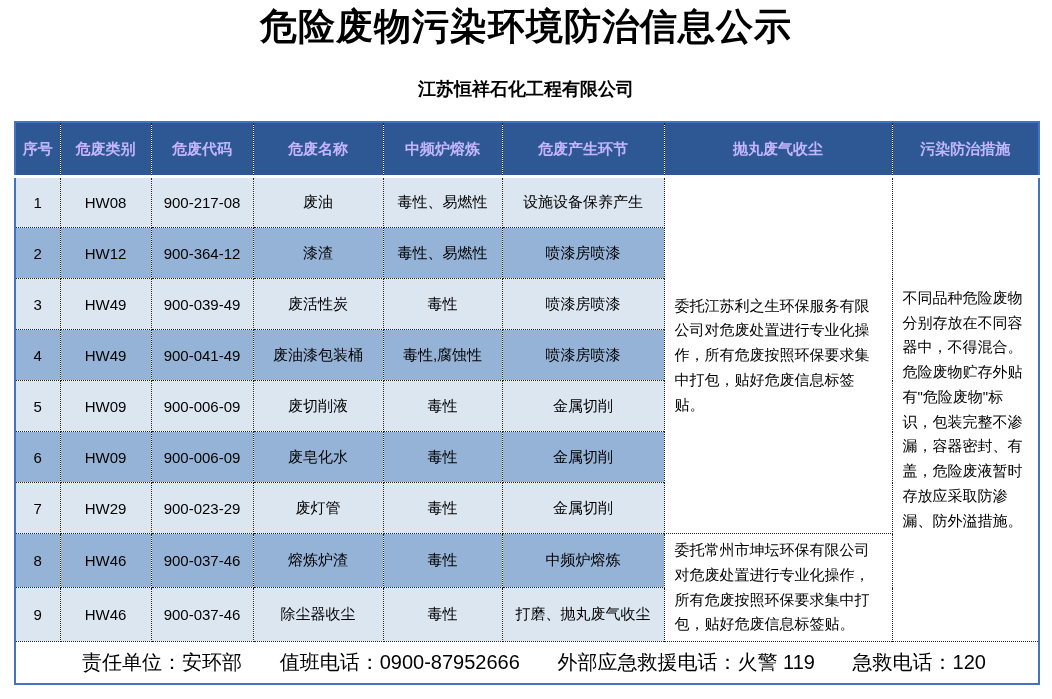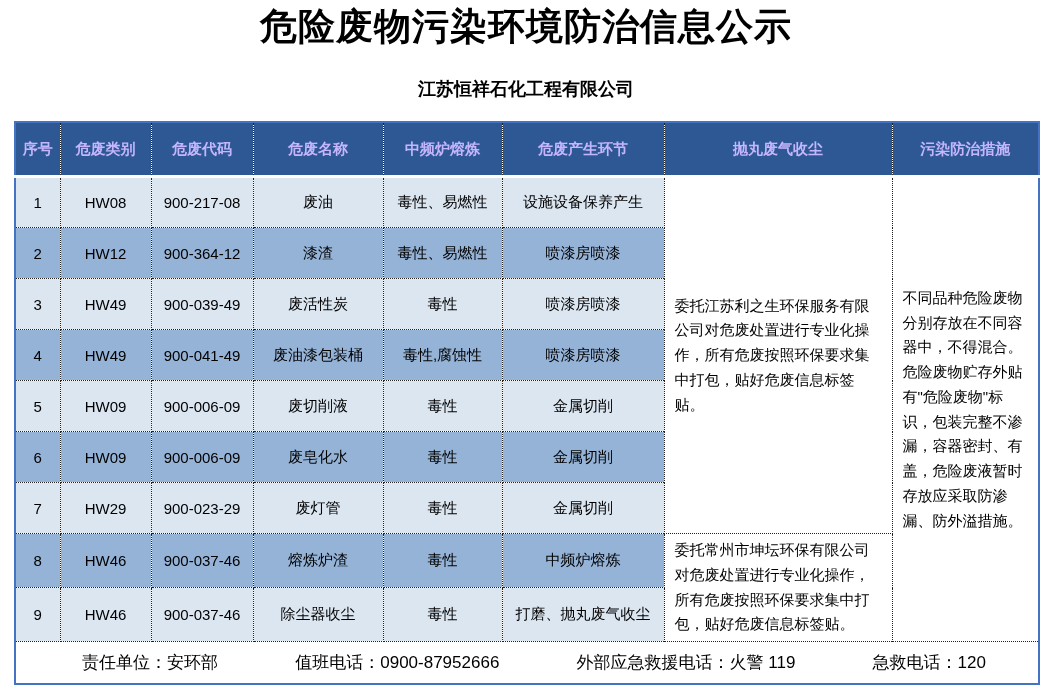--- a/index.html
+++ b/index.html
@@ -66,21 +66,21 @@
   tr.footer-row { height: 42px; }
   tr.footer-row td {
     background: #ffffff;
     padding: 0;
   }
   .footer-line {
     display: flex;
     justify-content: space-between;
     align-items: center;
     padding: 0 52px 0 66px;
-    font-size: 17px;
+    font-size: 20px;
     white-space: nowrap;
     text-align: center;
   }
 </style>
 </head>
 <body>
 
 <div class="page">
   <div class="title">危险废物污染环境防治信息公示</div>
   <div class="subtitle">江苏恒祥石化工程有限公司</div>

